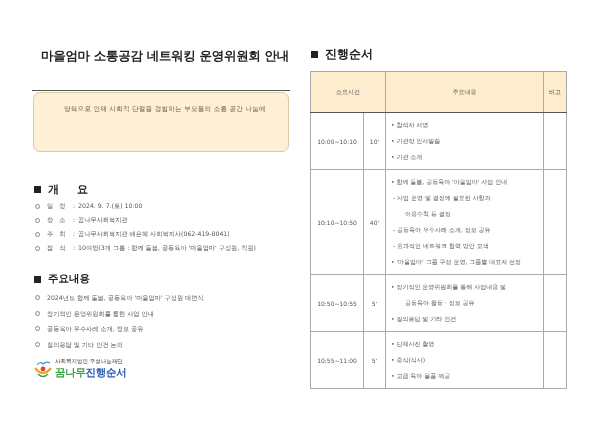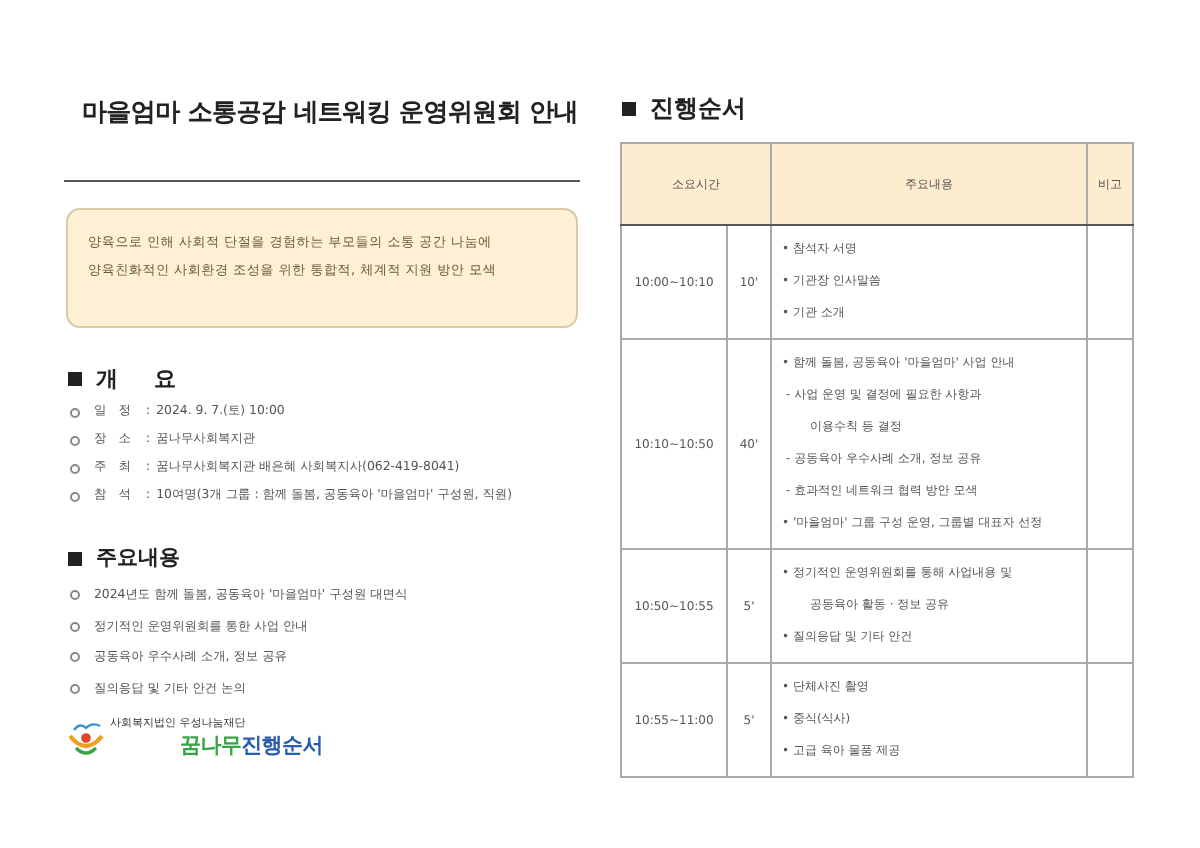--- a/index.html
+++ b/index.html
@@ -1,61 +1,60 @@
 <!DOCTYPE html>
 <html><head>
 <meta charset="utf-8">
 <style>
   html, body { margin: 0; padding: 0; background: #ffffff; }
   body { width: 600px; height: 424px; position: relative; overflow: hidden; font-family: "DejaVu Sans", sans-serif; color: #444; }
   .title { position: absolute; left: 40px; top: 48px; width: 250px; text-align: center; font-size: 12.5px; font-weight: bold; color: #222; letter-spacing: -0.3px; }
   .title-rule { position: absolute; left: 32px; top: 90px; width: 258px; height: 0; border-top: 1.5px solid #555; }
-  .intro-box { position: absolute; left: 33px; top: 104px; width: 256px; height: 60px; background: #fdf0d4; border: 1px solid #d9c9a4; border-radius: 7px; box-sizing: border-box; padding: 9px 12px 0 10px; }
+  .intro-box { position: absolute; left: 33px; top: 92px; width: 256px; height: 60px; background: #fdf0d4; border: 1px solid #d9c9a4; border-radius: 7px; box-sizing: border-box; padding: 9px 12px 0 30px; }
   .intro-line { font-size: 6.6px; line-height: 14px; color: #6b5b3a; white-space: nowrap; letter-spacing: 0.2px; }
   .section-head { position: absolute; font-weight: bold; color: #222; display: flex; align-items: center; }
   .sq { display: inline-block; width: 7px; height: 7px; background: #222; margin-right: 7px; }
   .sec1 { left: 34px; top: 182px; font-size: 11px; }
   .sec1 .t { letter-spacing: 18px; }
   .sec2 { left: 34px; top: 272px; font-size: 10.5px; }
   .sec3 { left: 311px; top: 46px; font-size: 12px; }
   .list { position: absolute; left: 34px; }
   .list1 { top: 199px; }
   .list2 { top: 290px; }
   .li { font-size: 6.2px; height: 14px; line-height: 14px; color: #555; white-space: nowrap; display: flex; }
   .list2 .li { height: 15.5px; line-height: 15.5px; }
   .circ { display: inline-block; width: 5px; height: 5px; border: 0.8px solid #888; border-radius: 50%; margin: 4.5px 7px 0 1px; box-sizing: border-box; }
   .list2 .circ { margin-top: 5.2px; }
   .lbl { display: inline-block; width: 26px; letter-spacing: 6px; }
   .colon { margin-right: 3px; }
   .logo { position: absolute; left: 33px; top: 356px; width: 110px; height: 26px; }
   .logo-icon { position: absolute; left: 0; top: 4px; width: 20px; height: 20px; }
   .logo-sub { position: absolute; left: 22px; top: 2px; font-size: 5.5px; color: #333; white-space: nowrap; }
   .logo-main { position: absolute; left: 22px; top: 10px; font-size: 10.5px; font-weight: bold; white-space: nowrap; letter-spacing: -0.3px; }
-  .logo-main .g { color: #3aa346; margin-left: 35px; }
+  .logo-main .g { color: #3aa346; }
   .logo-main .b { color: #2a5db0; }
   table.sched { position: absolute; left: 310px; top: 71px; width: 257px; border-collapse: collapse; border: 1.3px solid #333; }
   table.sched td, table.sched th { border: 0.8px solid #aaa; font-size: 6px; color: #555; font-weight: normal; padding: 0; }
   table.sched th { background: #fdeccd; height: 40px; text-align: center; border-bottom: 1.3px solid #555; }
   .c1 { width: 52px; text-align: center; }
   .c2 { width: 21px; text-align: center; }
   .c4 { width: 22px; }
   td.content { padding: 4px 0 4px 5px !important; vertical-align: middle; }
   .item { line-height: 16px; white-space: nowrap; font-size: 6px; }
   .item.sub { padding-left: 2px; }
   .item.indent { padding-left: 14px; }
 </style>
 </head>
 <body>
 
 <div class="title">마을엄마 소통공감 네트워킹 운영위원회 안내</div>
 <div class="title-rule"></div>
 
 <div class="intro-box">
   <div class="intro-line">양육으로 인해 사회적 단절을 경험하는 부모들의 소통 공간 나눔에</div>
-  <div class="intro-line">양육친화적인 사회환경 조성을 위한 통합적, 체계적 지원 방안 모색</div>
 </div>
 
 <div class="section-head sec1">
   <span class="sq"></span>
   <span class="t">개요</span>
 </div>
 <div class="list list1">
   <div class="li">
     <span class="circ"></span>
     <span class="lbl">일정</span>

